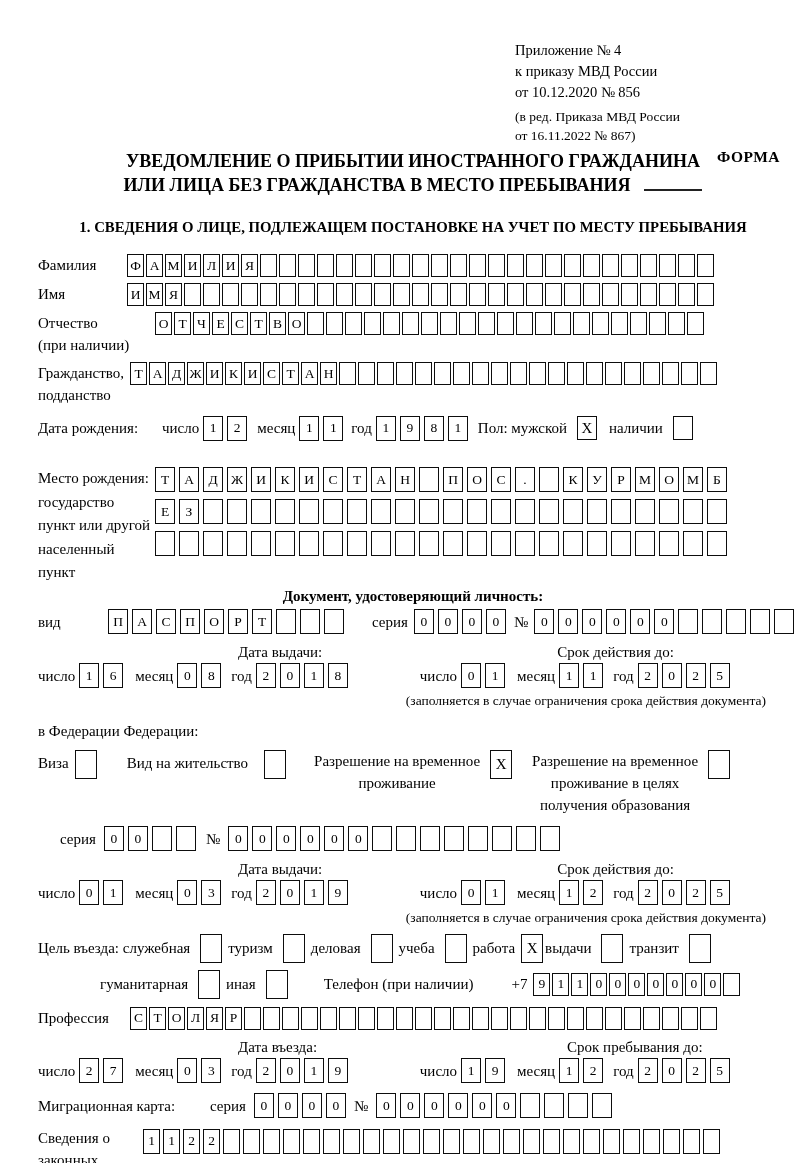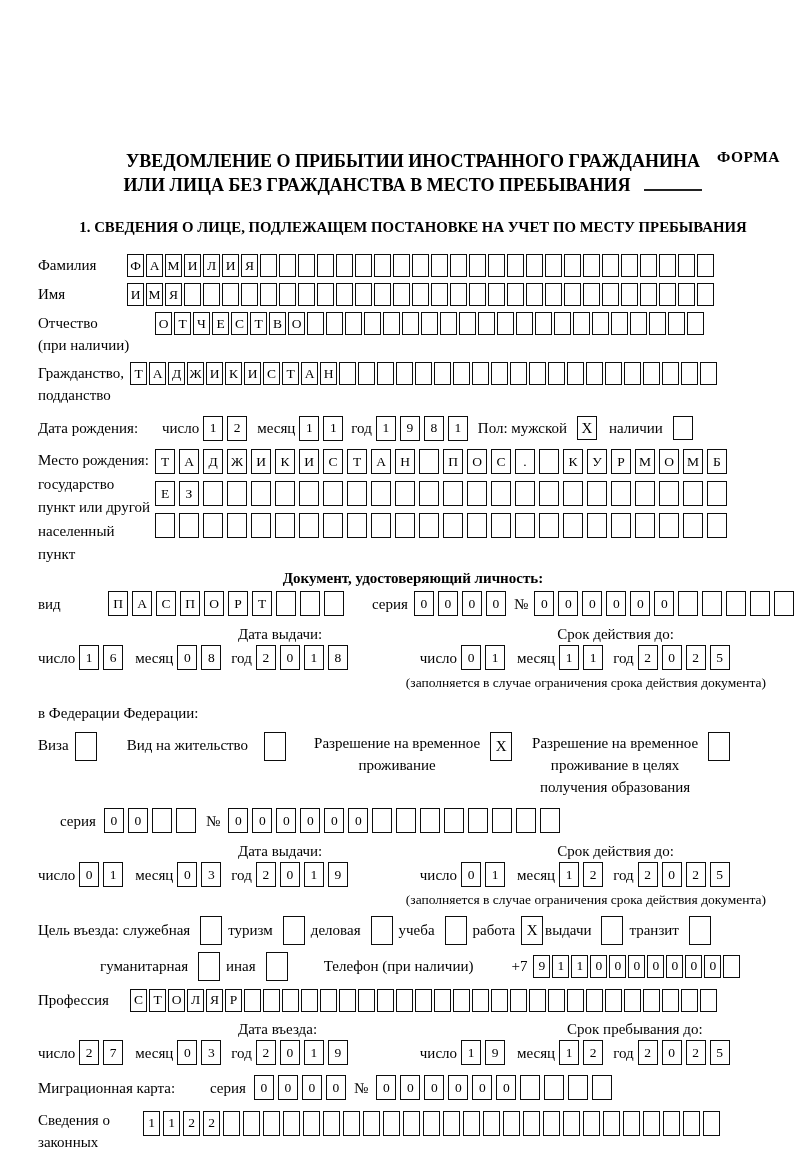--- a/index.html
+++ b/index.html
@@ -51,20 +51,29 @@
   .right-note { text-align:right; padding-right:22px; margin-top:4px; }
   .date-labels { display:flex; margin-top:8px; line-height:18px; }
   .dates-row { display:flex; align-items:center; margin-top:2px; } .mt18 { margin-top:18px; }
   .para { line-height:25px; margin-top:10px; }
 </style>
 </head>
 <body>
 
 <div class="page">
 
+  <div class="annex">
+    <div>Приложение № 4</div>
+    <div>к приказу МВД России</div>
+    <div>от 10.12.2020 № 856</div>
+    <div class="rev">
+      <div>(в ред. Приказа МВД России</div>
+      <div>от 16.11.2022 № 867)</div>
+    </div>
+  </div>
   <div class="forma">ФОРМА</div>
 
   <div class="title">
     <div>УВЕДОМЛЕНИЕ О ПРИБЫТИИ ИНОСТРАННОГО ГРАЖДАНИНА</div>
     <div>
       <span>ИЛИ ЛИЦА БЕЗ ГРАЖДАНСТВА В МЕСТО ПРЕБЫВАНИЯ</span><span class="blank-line"></span>
     </div>
   </div>
 
   <div class="sec-heading">1. СВЕДЕНИЯ О ЛИЦЕ, ПОДЛЕЖАЩЕМ ПОСТАНОВКЕ НА УЧЕТ ПО МЕСТУ ПРЕБЫВАНИЯ</div>
@@ -243,21 +252,21 @@
     <span class="sub">Пол: мужской</span>
     <span class="boxes chk small">
         <span class="cbox">X</span>
       </span>
     <span class="sub" style="margin-left:6px">наличии</span>
     <span class="boxes chk small">
         <span class="cbox"></span>
       </span>
   </div>
 
-  <div class="row" style="margin-top:8px">
+  <div class="row" style="margin-top:26px">
     <span class="lbl stack" style="width:117px; line-height:23.5px">
       <span>Место рождения:</span>
       <span>государство</span>
       <span>пункт или другой</span>
       <span>населенный пункт</span>
     </span>
     <span style="display:flex; flex-direction:column; gap:7px">
       <span class="boxes wide">
           <span class="cbox">Т</span>
           <span class="cbox">А</span>

